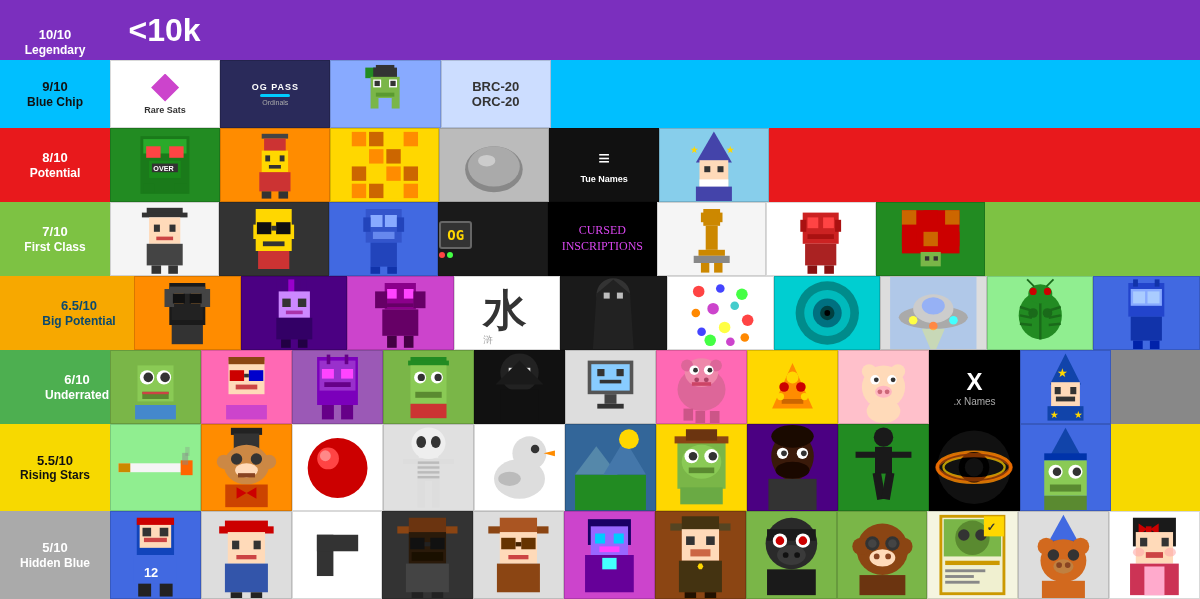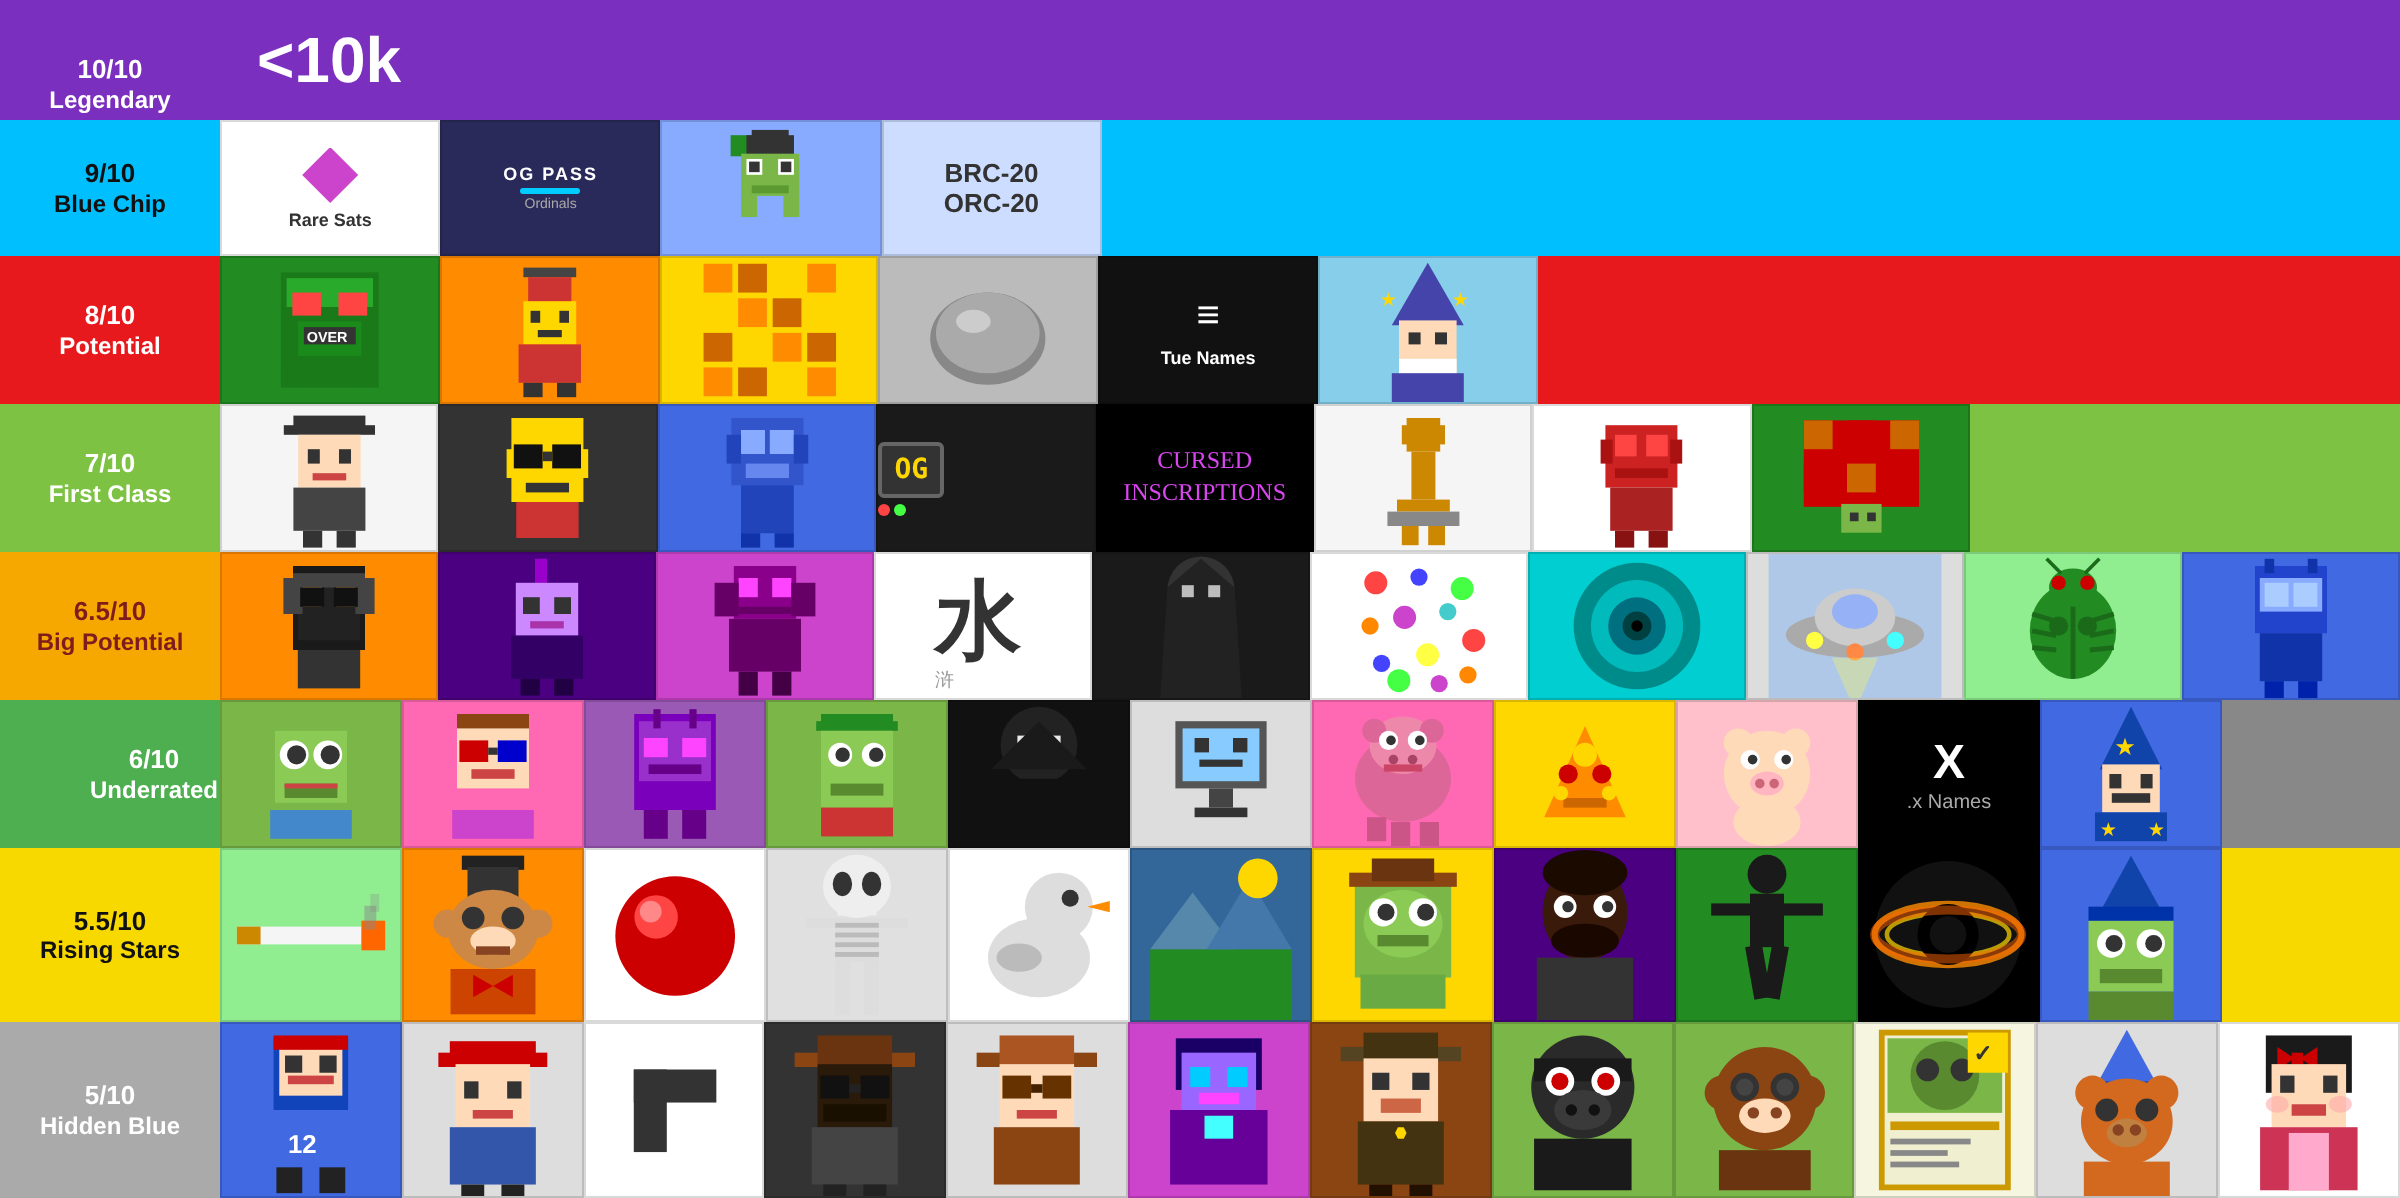--- a/index.html
+++ b/index.html
@@ -378,21 +378,21 @@
 
           <rect x="21" y="37" width="3" height="3" fill="#333"></rect>
           <rect x="27" y="37" width="3" height="3" fill="#333"></rect>
         </svg>
       </div>
       <div class="tier-cell" style="background:#7DC243;flex:2;"></div>
     </div>
   </div>
 
   <div class="tier-row row-bigpotential" style="height:74px;flex:none;">
-    <div class="tier-label" style="background:#F7A800;color:#7f1d1d;width:110px;min-width:110px;">
+    <div class="tier-label" style="background:#F7A800;color:#0c4a6e;width:110px;min-width:110px;margin-left:24px;">
       <span class="score">6.5/10</span>
       <span class="name">Big Potential</span>
     </div>
     <div class="tier-content" style="background:#F7A800;flex:1;display:flex;">
 
       <div class="tier-cell cell-border" style="background:#FF8C00;flex:1;overflow:hidden;">
         <svg viewBox="0 0 50 60" width="100%" height="100%">
           <rect x="10" y="5" width="30" height="35" fill="#1a1a1a"></rect>
           <rect x="12" y="8" width="26" height="28" fill="#222"></rect>
 

